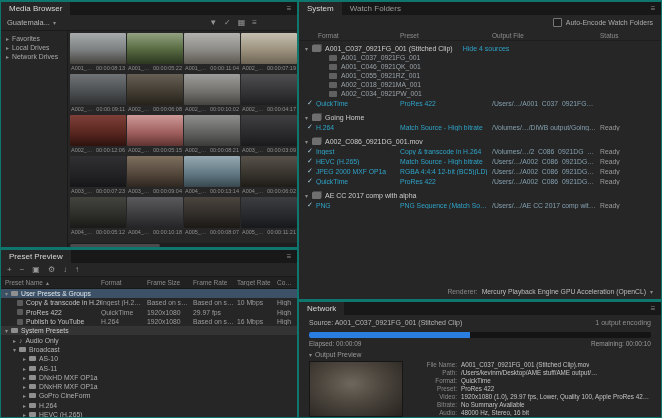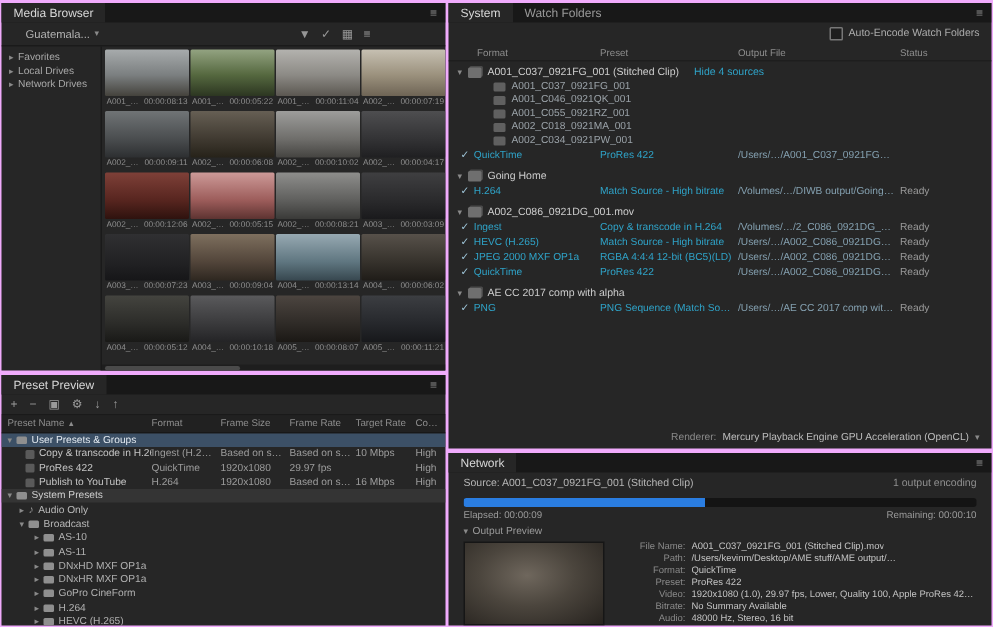--- a/index.html
+++ b/index.html
@@ -1,31 +1,31 @@
 <!DOCTYPE html>
 <html><head>
 <meta charset="utf-8">
 <style>
   html,body{margin:0;padding:0;background:#090909}
-  .screen{position:relative;width:662px;height:418px;background:#f0abfc;
+  .screen{position:relative;width:662px;height:418px;background:#0f766e;
     font-family:"Liberation Sans","DejaVu Sans",sans-serif;overflow:hidden}
   .panel{position:absolute;background:#262626;overflow:hidden}
   #media-panel{left:1px;top:2px;width:296px;height:245px}
   #preset-panel{left:1px;top:250px;width:296px;height:167px}
   #queue-panel{left:299px;top:2px;width:362px;height:297px}
   #encoding-panel{left:299px;top:302px;width:362px;height:115px}
 
   .tabbar{height:13px;background:#181818;display:flex;align-items:stretch;font-size:8px;color:#9a9a9a;line-height:13px}
   .tab{padding:0 8px;white-space:nowrap;cursor:default}
   .tab.active{background:#262626;color:#d8d8d8}
   .tabbar .spacer{flex:1}
   .panel-menu{width:16px;text-align:center;color:#8a8a8a;font-size:8px}
 
   
-  .filter-row{height:15px;border-bottom:1px solid #1a1a1a;display:flex;align-items:center;padding:0 16px;font-size:7.5px;color:#b4b4b4}
+  .filter-row{height:15px;border-bottom:1px solid #1a1a1a;display:flex;align-items:center;padding:0 6px;font-size:7.5px;color:#b4b4b4}
   .location{display:flex;gap:3px;align-items:center}
   .chev{font-size:6px;color:#8a8a8a}
   .filter-icons{margin-left:auto;display:flex;gap:7px;margin-right:34px;color:#969696;font-size:8px}
   .media-body{display:flex;height:calc(100% - 28px)}
   .tree{width:66px;border-right:1px solid #1a1a1a;padding-top:3px;flex:0 0 66px}
   .tree-item{font-size:6.8px;color:#a8a8a8;padding:1px 0 1px 5px;display:flex;gap:3px;align-items:center;white-space:nowrap;overflow:hidden}
   .grid-wrap{position:relative;flex:1;overflow:hidden}
   .thumb-grid{display:grid;grid-template-columns:repeat(4,56px);gap:1px;padding:2px 1px 0 2px}
   .clip-thumb{width:56px;height:31px;border-radius:1px}
   .clip-label{display:flex;justify-content:space-between;font-size:5.5px;color:#8f8f8f;line-height:9px;padding:0 1px;white-space:nowrap;overflow:hidden}

